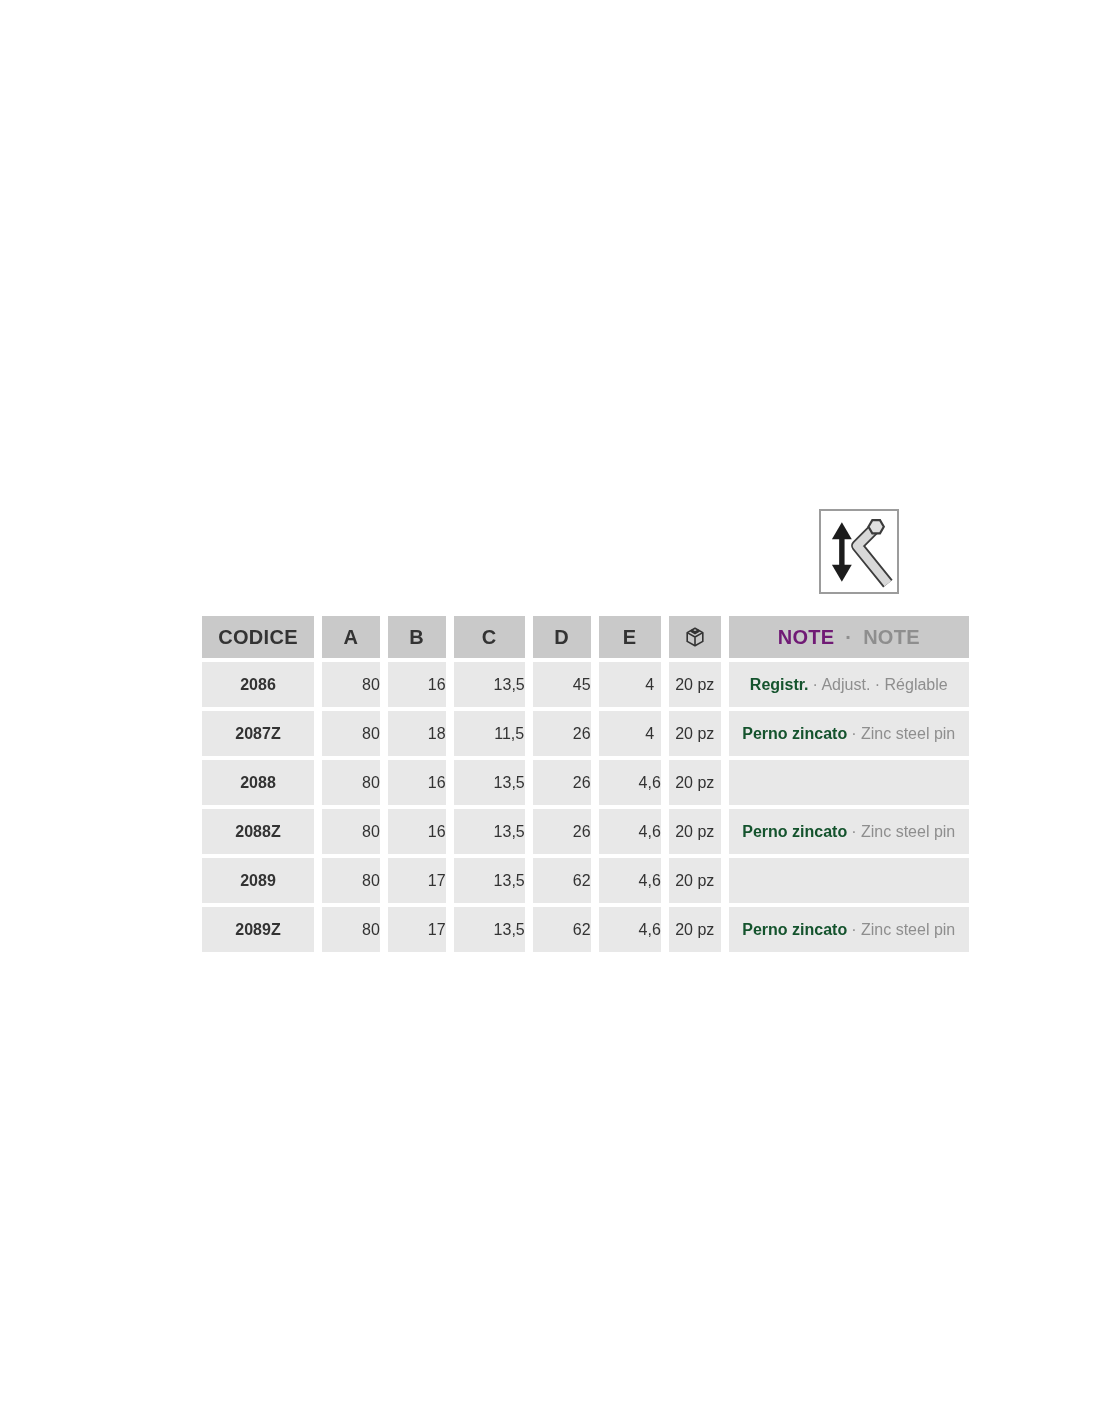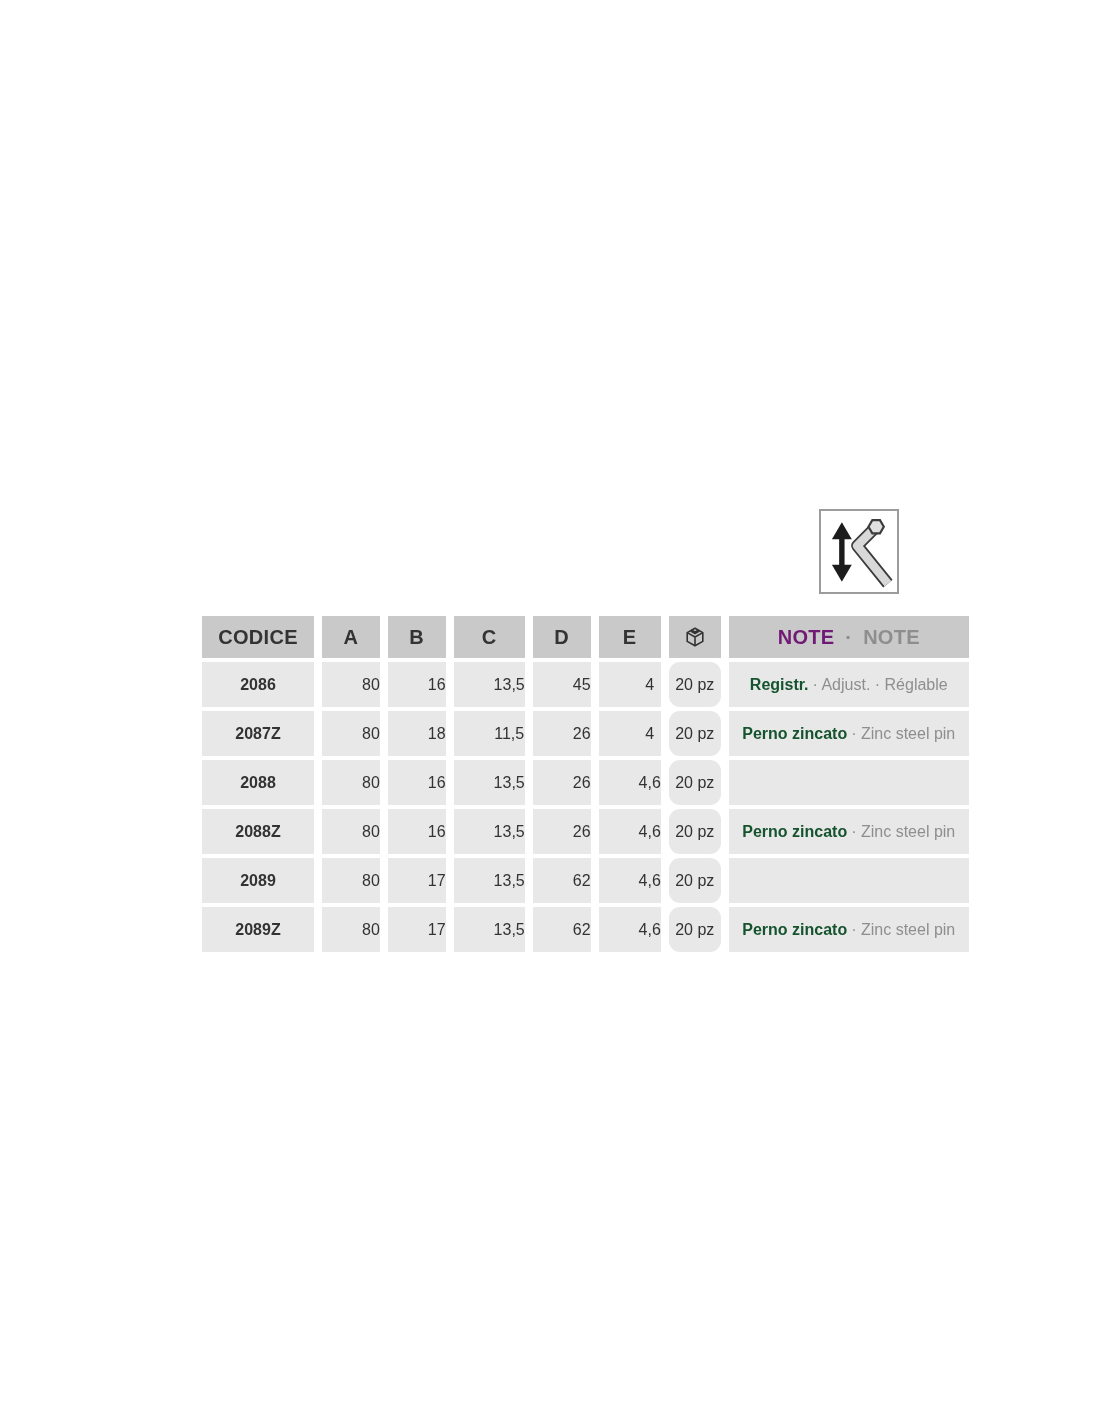--- a/index.html
+++ b/index.html
@@ -48,21 +48,21 @@
   .spec-table thead th {
     background: #c9c9c9;
     height: 42px;
     font-size: 20px;
     font-weight: bold;
     letter-spacing: 0.3px;
   }
   .spec-table tbody td { height: 45px; font-size: 16px; }
   td.cell-codice { font-weight: bold; }
   td.cell-num { font-weight: normal; padding-left: 40px; }
-  td.cell-qty { font-weight: normal; border-radius: 11px; }
+  td.cell-qty { font-weight: normal; }
   td.cell-note { font-size: 15px; }
   .note-primary { font-weight: bold; color: #14532d; }
   .note-secondary { font-weight: normal; color: #8e8e8e; margin-left: 4px; }
   .hdr-note-primary { color: #701a75; }
   .hdr-note-secondary { color: #8e8e8e; margin-left: 5px; }
   th.hdr-pkg svg { display: block; margin: 0 auto; }
 </style>
 </head>
 <body>
 

